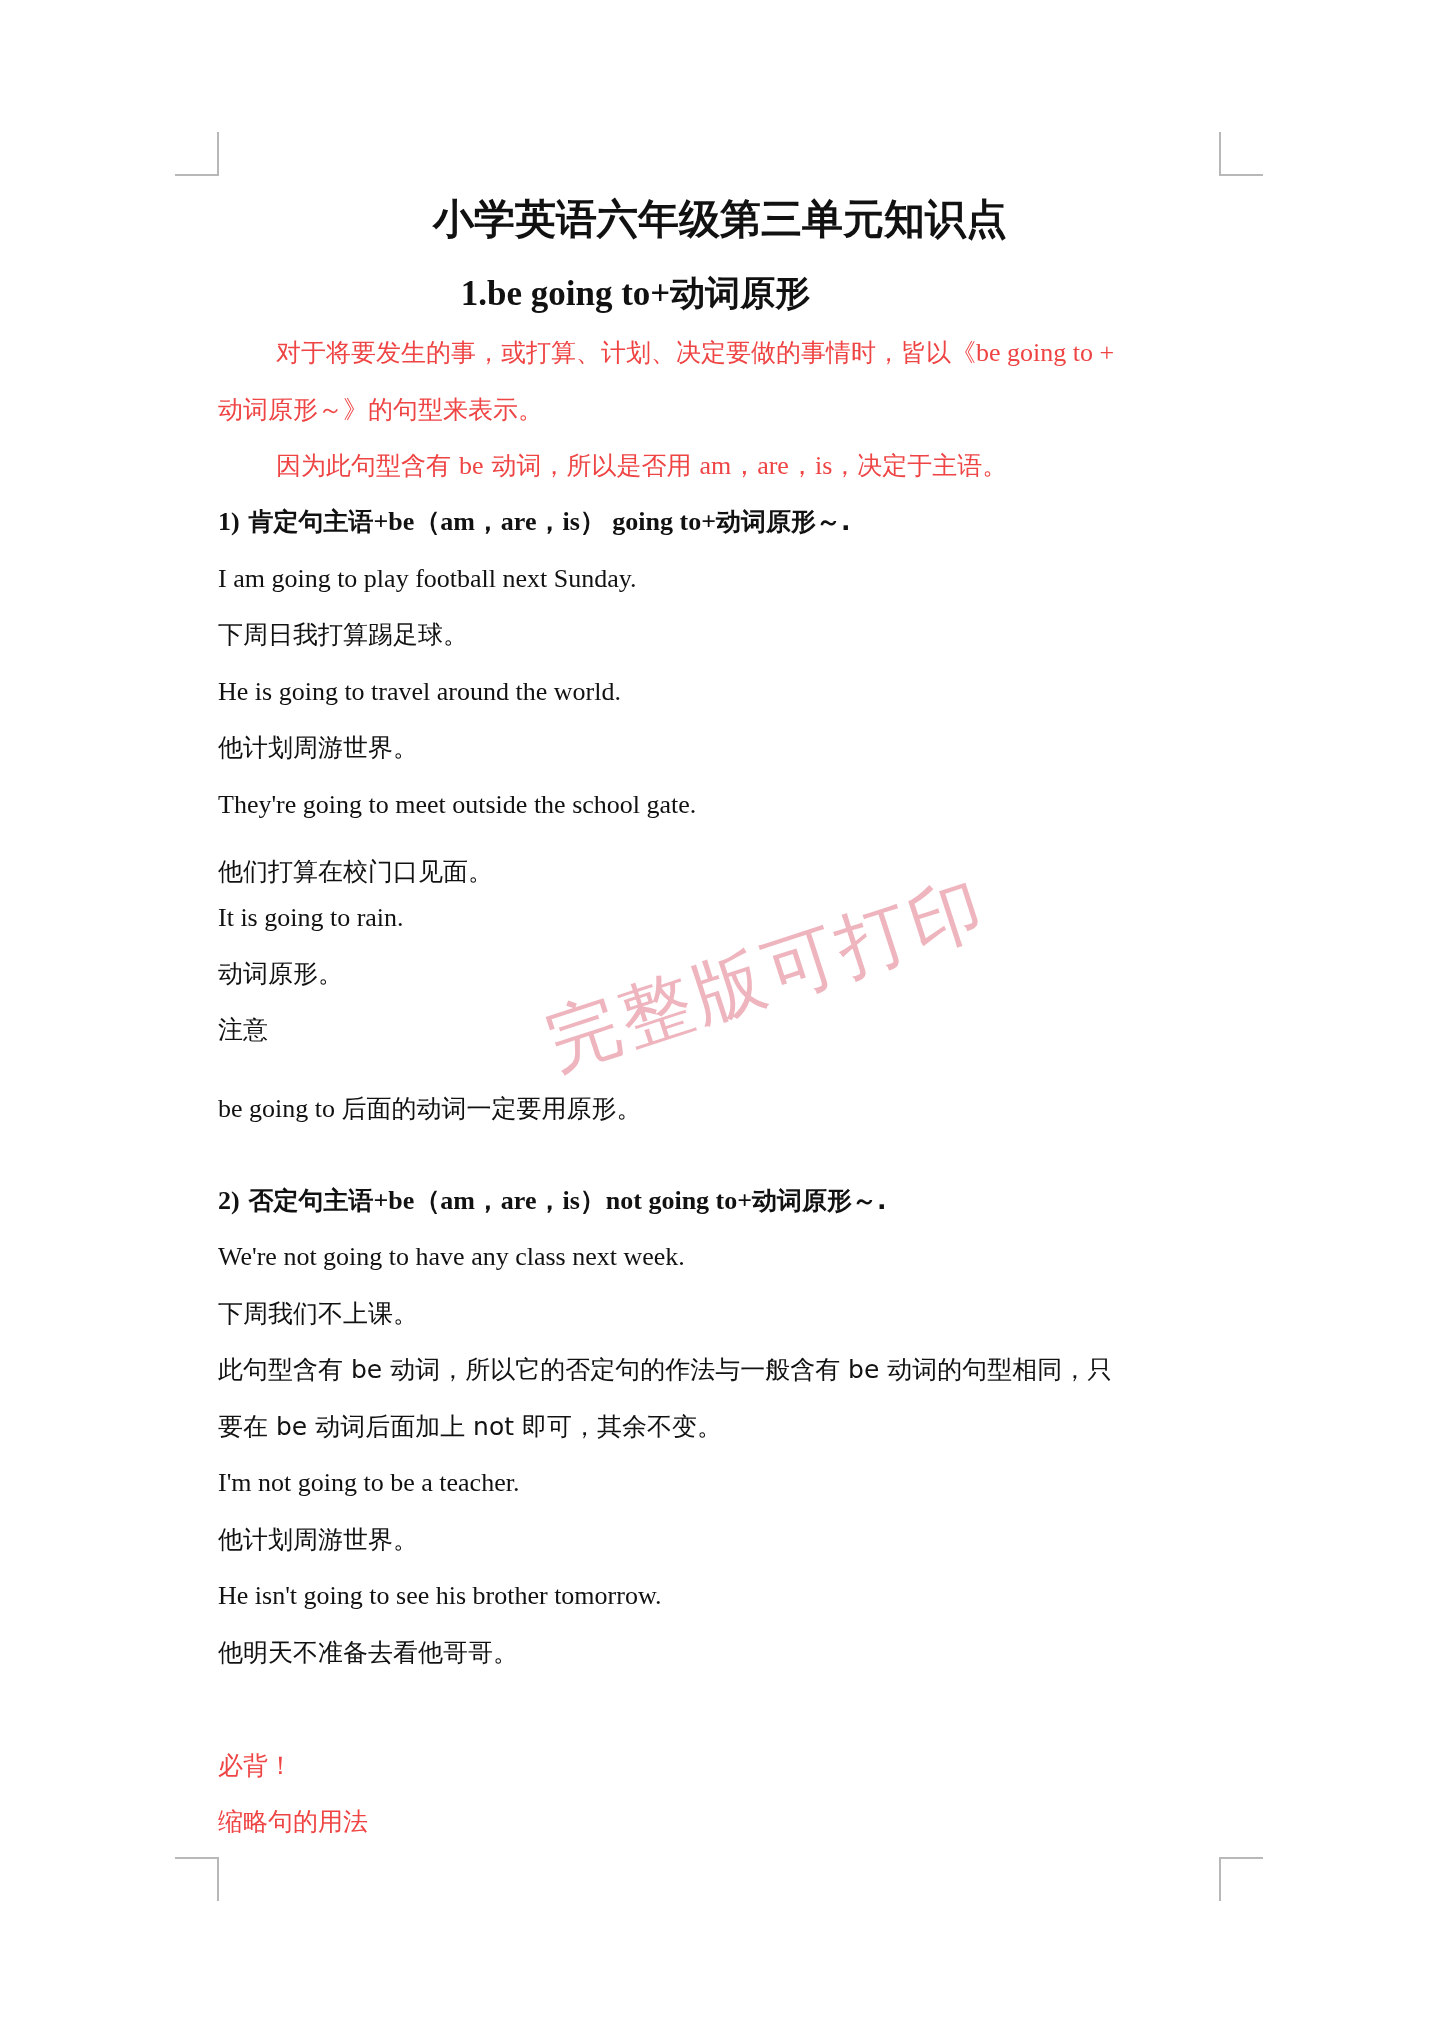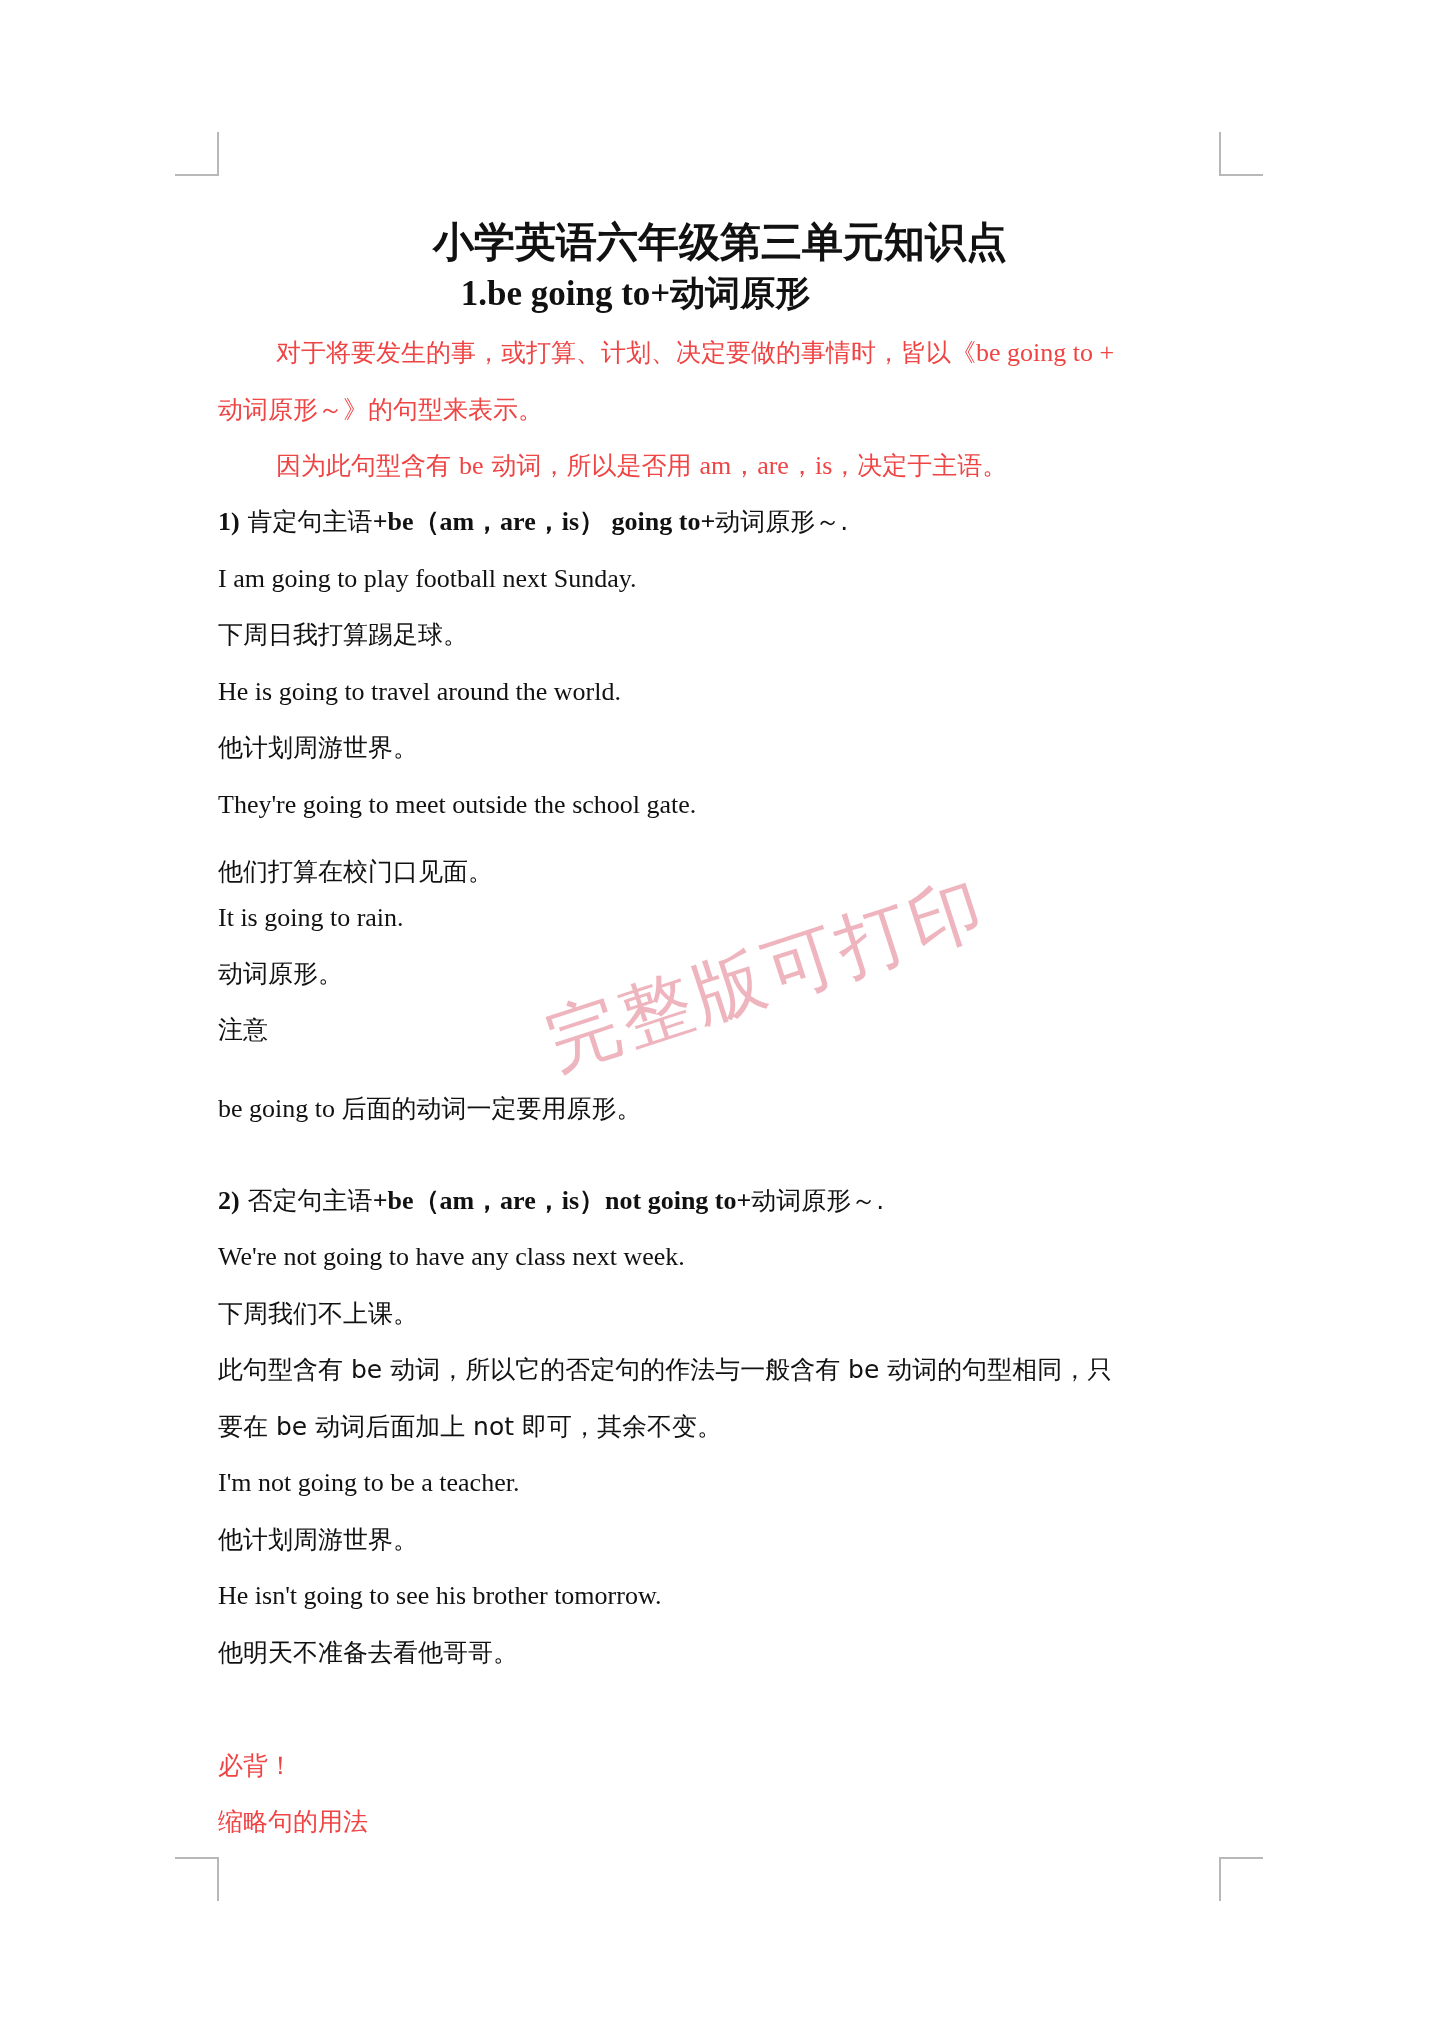--- a/index.html
+++ b/index.html
@@ -6,28 +6,28 @@
   body { width: 1440px; height: 2030px; position: relative; overflow: hidden;
          font-family: "Liberation Serif", "DejaVu Serif", serif; color: #111; }
   .corner { position: absolute; border-color: #b8b8b8; border-style: solid; border-width: 0; width: 42px; height: 42px; }
   .c-tl { left: 175px; top: 132px; border-right-width: 2px; border-bottom-width: 2px; }
   .c-tr { left: 1219px; top: 132px; border-left-width: 2px; border-bottom-width: 2px; }
   .c-bl { left: 175px; top: 1857px; border-right-width: 2px; border-top-width: 2px; }
   .c-br { left: 1219px; top: 1857px; border-left-width: 2px; border-top-width: 2px; }
 
   .line { position: absolute; left: 218px; white-space: nowrap; line-height: 1; }
   .title { position: absolute; left: 0; width: 1440px; text-align: center; top: 192px;
-           font-family: "Liberation Sans", "DejaVu Sans", sans-serif; font-weight: bold; font-size: 41px; color: #111; margin-top: 23px; }
+           font-family: "Liberation Sans", "DejaVu Sans", sans-serif; font-weight: bold; font-size: 41px; color: #111; }
   .subtitle { position: absolute; left: 0; width: 1271px; text-align: center; top: 270px;
               font-family: "Liberation Serif", serif; font-weight: bold; font-size: 35px; color: #111; }
   .red { color: #ef4444; }
   .body-txt { font-size: 26px; }
   .cn { font-family: "DejaVu Sans", "Liberation Sans", sans-serif; font-size: 25px; }
   .heading { font-weight: bold; font-size: 26px; }
-  .heading .cn { font-weight: normal; text-align: center; }
+  .heading .cn { font-weight: bold; text-align: center; }
   .indent { left: 276px; }
 
   .watermark { position: absolute; left: 535px; top: 1000px; transform: rotate(-18deg); transform-origin: left top;
                font-family: "DejaVu Sans", sans-serif; font-size: 72px; color: rgba(220, 90, 110, 0.45);
                letter-spacing: 4px; pointer-events: none; white-space: nowrap; }
 </style>
 </head>
 <body>
 
 <div>

